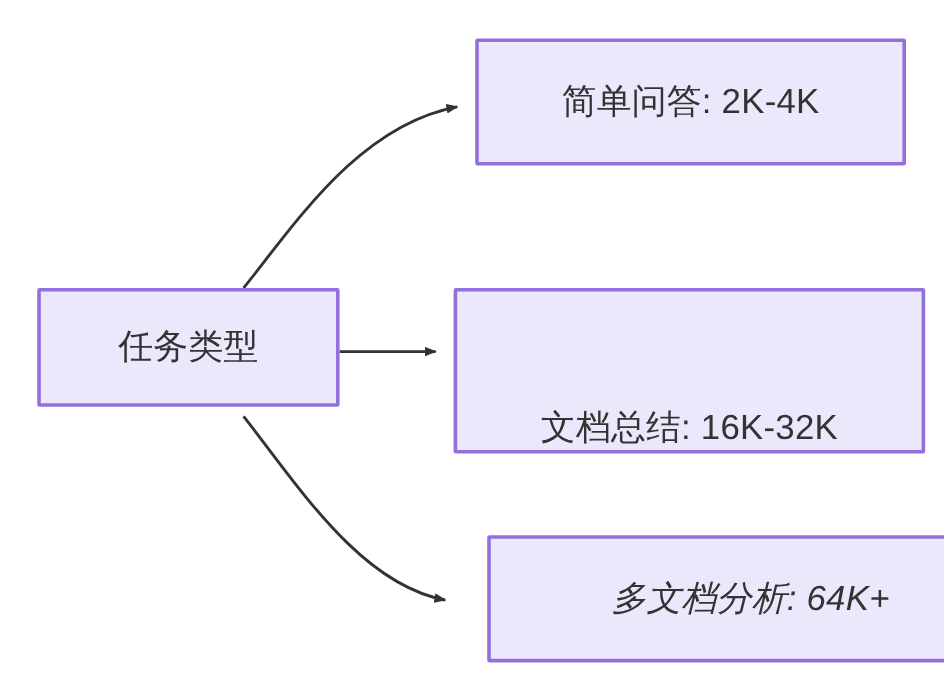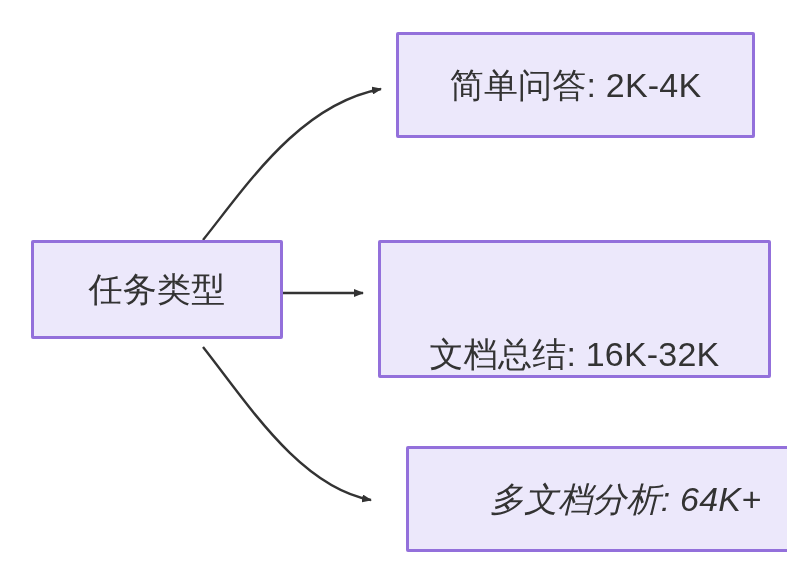--- a/index.html
+++ b/index.html
@@ -30,21 +30,21 @@
     box-sizing: border-box;
     background: #ece8fb;
     border: 3px solid #9370db;
     border-radius: 2px;
     display: flex;
     align-items: center;
     justify-content: center;
   }
   .node-label {
     color: #333333;
-    font-size: 34px;
+    font-size: 29px;
     line-height: 1.2;
     letter-spacing: 0.2px;
     white-space: nowrap;
   }
   
   #node-root {
     left: 31px;
     top: 240px;
     width: 252px;
     height: 99px;

